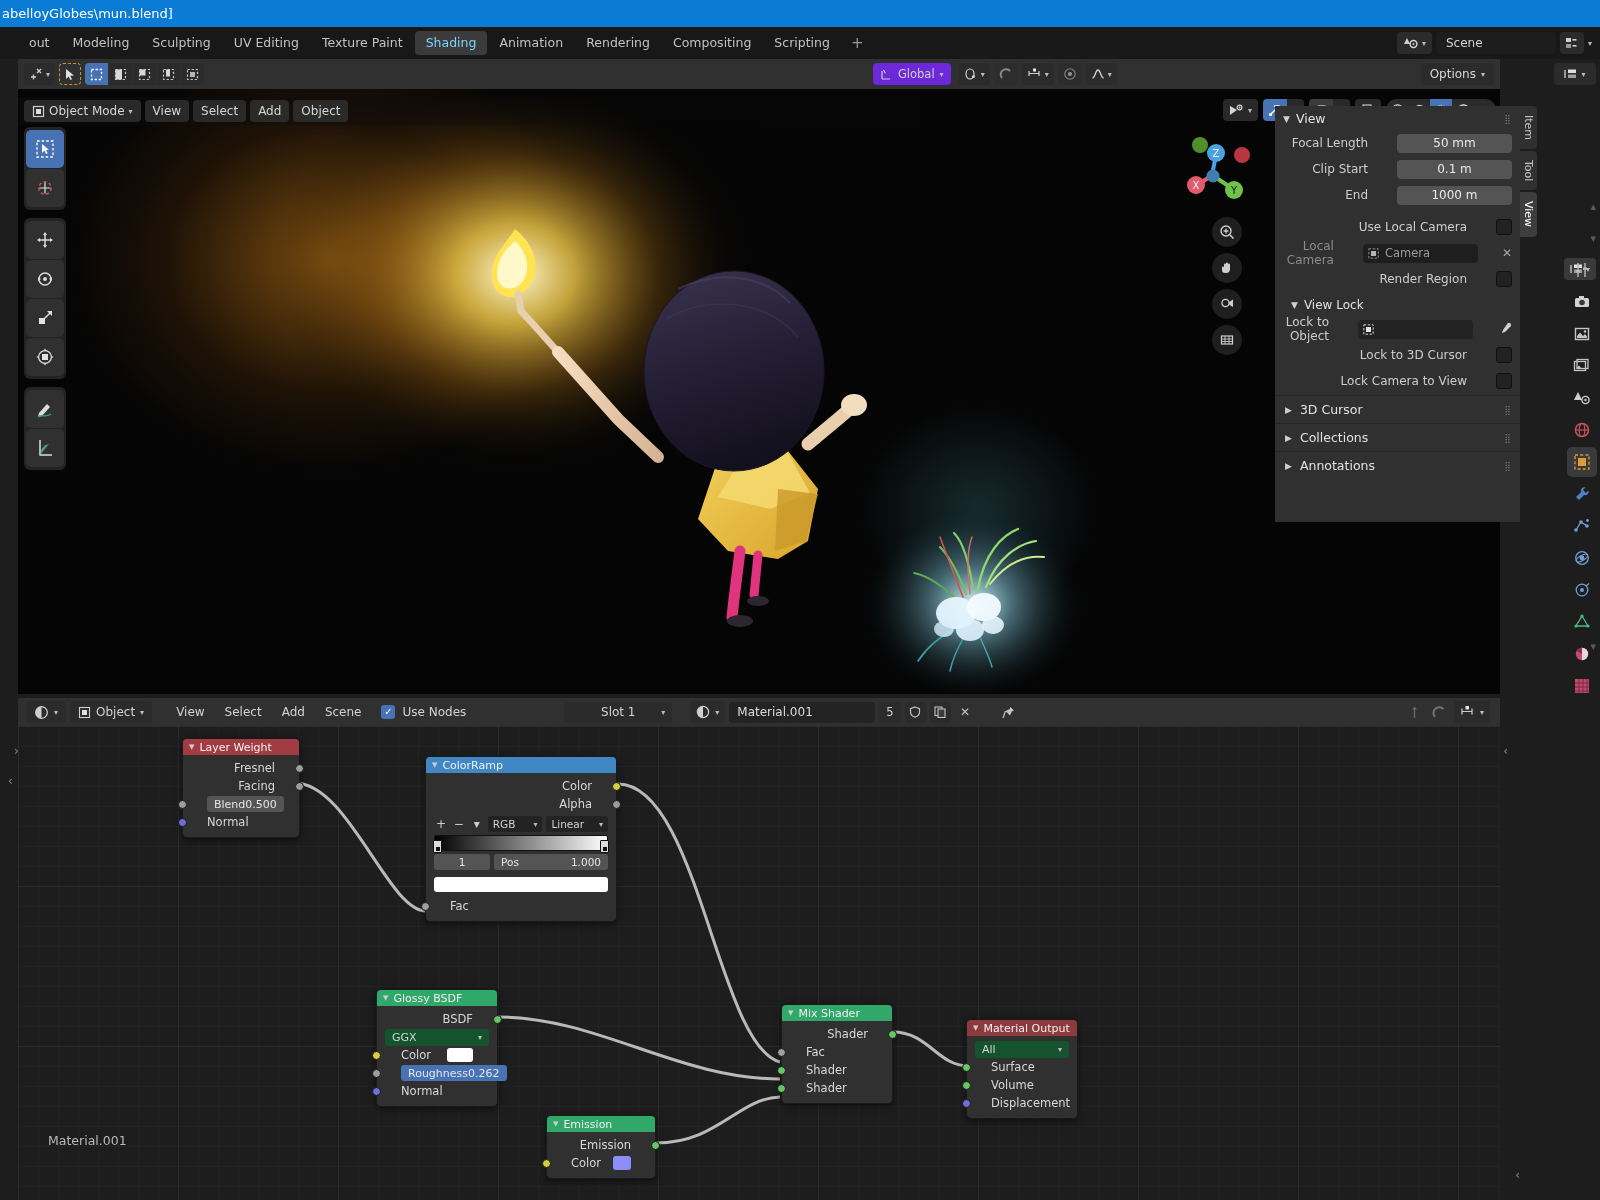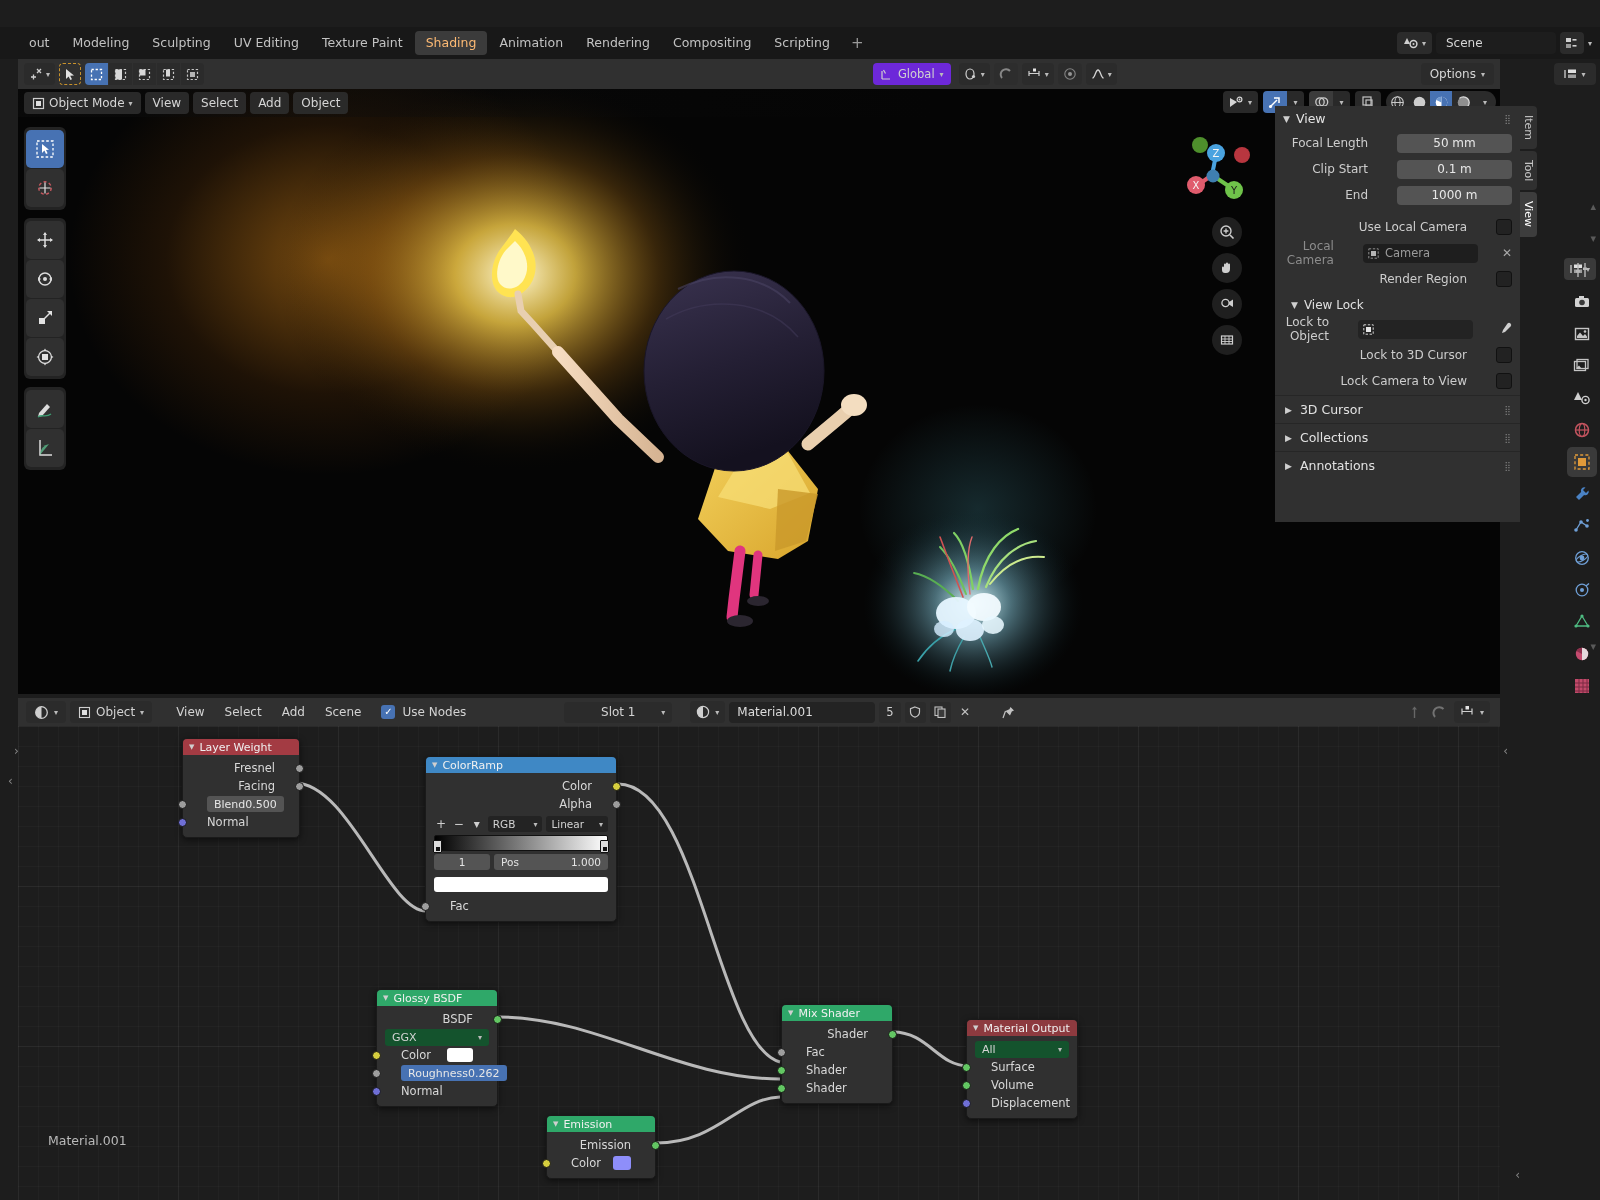--- a/index.html
+++ b/index.html
@@ -23,21 +23,21 @@
   
   .topbar {
     position: absolute; left: 0; top: 27px; width: 1600px; height: 32px;
     background: #181818; display: flex; align-items: center;
   }
   .wstab {
     height: 24px; line-height: 24px; padding: 0 11px;
     font-size: 12.5px; color: #c2c2c2; border-radius: 4px;
     margin-right: 1px; white-space: nowrap; cursor: default;
   }
-  .wstab.active { background: #3b3b3b; color: #fdba74; }
+  .wstab.active { background: #3b3b3b; color: #7dd3fc; }
   .wstab.plus { color: #9a9a9a; font-size: 15px; padding: 0 9px; }
   .topbar-right {
     margin-left: auto; display: flex; align-items: center; gap: 4px;
     padding-right: 8px;
   }
   .scene-chip {
     display: flex; align-items: center; gap: 3px;
     background: #2b2b2b; border-radius: 4px; height: 22px; padding: 0 6px;
   }
   .scene-name {
@@ -76,21 +76,21 @@
   
   .viewport {
     position: absolute; left: 18px; top: 89px; width: 1482px; height: 605px;
     overflow: hidden;
     background:
       radial-gradient(ellipse 360px 300px at 310px 170px, rgba(214,132,24,0.55) 0%, rgba(120,65,10,0.22) 45%, rgba(0,0,0,0) 72%),
       radial-gradient(ellipse 170px 150px at 960px 420px, rgba(90,190,210,0.20) 0%, rgba(0,0,0,0) 70%),
       #050505;
   }
   .vp-header {
-    position:absolute; left:0; top:0; width:100%; height:28px;
+    position:absolute; left:0; top:8px; width:100%; height:28px;
     display:flex; align-items:center; padding:0 6px; z-index:6;
     background: linear-gradient(to right, rgba(12,12,12,0.55), rgba(12,12,12,0.0) 62%);
   }
   .vhbtn {
     height:22px; border-radius:4px; background:rgba(45,45,45,0.92);
     display:flex; align-items:center; gap:4px; padding:0 8px;
     color:#d5d5d5; font-size:12px; margin-right:4px;
   }
   .vp-header-right {
     position:absolute; right:4px; top:2px; display:flex; align-items:center; gap:5px;
@@ -299,20 +299,23 @@
   .panel-arrow {
     position:absolute; color:#888; font-size:12px; z-index:5;
   }
   svg { display:block; }
 </style>
 </head>
 <body>
 
 <div class="app">
 
+  <div class="titlebar">
+    <span>abelloyGlobes\mun.blend]</span>
+  </div>
 
   <div class="topbar">
     <div style="width:18px"></div>
     <div class="wstab">out</div>
     <div class="wstab">Modeling</div>
     <div class="wstab">Sculpting</div>
     <div class="wstab">UV Editing</div>
     <div class="wstab">Texture Paint</div>
     <div class="wstab active">Shading</div>
     <div class="wstab">Animation</div>

